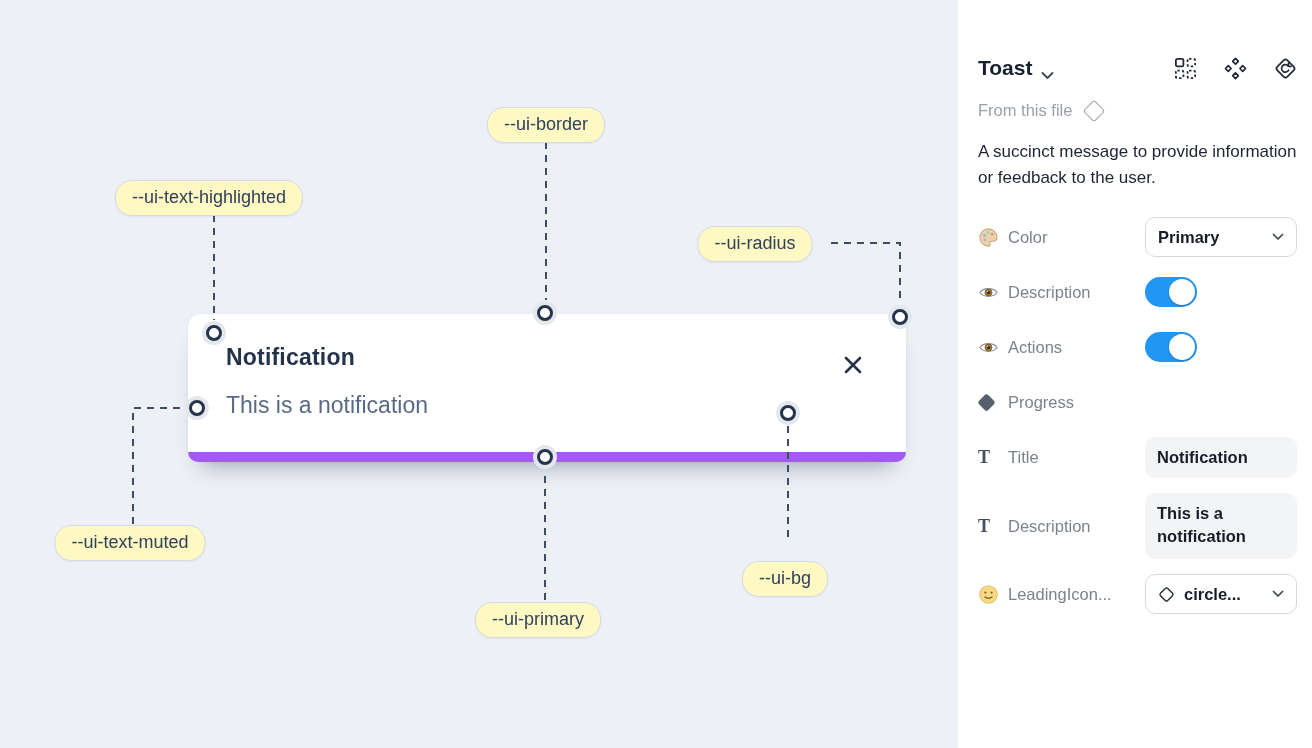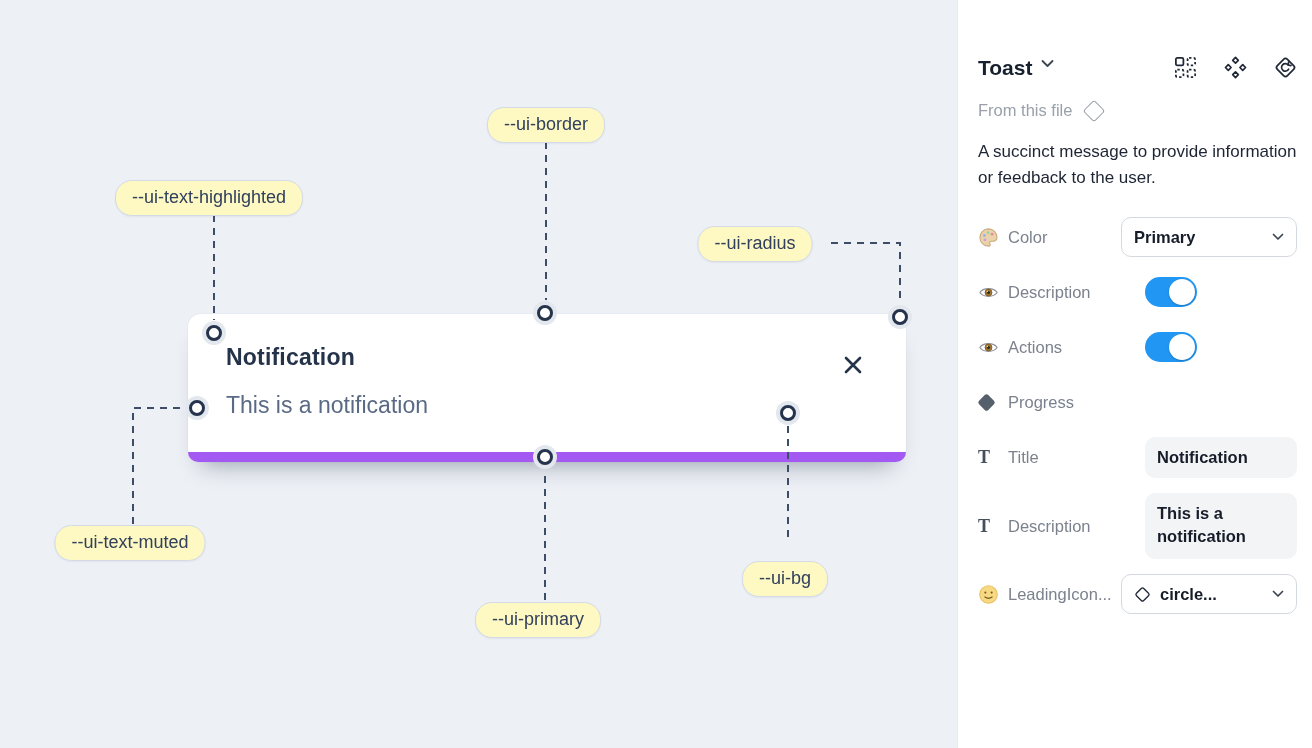--- a/index.html
+++ b/index.html
@@ -30,21 +30,21 @@
 
   .pill { position:absolute; transform:translateX(-50%); z-index:4;
           background:#fef9c3; border:1px solid #d4dbe6; border-radius:17px;
           padding:6px 16px 7px; font-size:18px; font-weight:500; color:#31405c;
           white-space:nowrap; box-shadow:0 1px 2px rgba(40,55,80,.06); }
 
   
   .panel { position:absolute; left:957px; top:0; width:355px; height:748px;
            background:#fff; border-left:1px solid #e8ebef; padding:56px 15px 0 20px; }
 
-  .panel-header { display:flex; align-items:flex-start; }
+  .panel-header { display:flex; align-items:flex-end; }
   .panel-title { font-size:21px; font-weight:700; color:#17202e; }
   .title-chevron { margin-left:9px; margin-top:3px; }
   .header-icons { margin-left:auto; display:flex; align-items:center; gap:27px; }
   .hicon { width:23px; height:23px; cursor:pointer; }
 
   .source-row { display:flex; align-items:center; margin-top:21px; }
   .source-label { font-size:16.5px; color:#99a0aa; }
   .source-diamond { width:16px; height:16px; border:1.5px solid #9aa1ab; border-radius:3px;
                     transform:rotate(45deg); margin-left:14px; }
 
@@ -52,21 +52,21 @@
 
   .prows { margin-top:27px; }
   .prow { display:flex; align-items:center; margin-bottom:15px; min-height:40px; }
   .picon { width:30px; display:flex; align-items:center; }
   .plabel { font-size:16.5px; color:#7b828d; flex:1; white-space:nowrap; overflow:hidden; }
   .tglyph { font-family:"Liberation Serif", serif; font-size:18px; font-weight:600; color:#454e5b; }
   .diamond-fill { width:13px; height:13px; background:#565f6c; border-radius:2.5px;
                   transform:rotate(45deg); margin-left:2px; }
 
   .control { width:152px; flex:none; }
-  .select { width:176px; height:40px; background:#fff; border:1px solid #d4d9e0; border-radius:10px;
+  .select { width:152px; height:40px; background:#fff; border:1px solid #d4d9e0; border-radius:10px;
             display:flex; align-items:center; padding:0 12px; cursor:pointer; }
   .sel-val { font-size:16.5px; font-weight:600; color:#161d29; white-space:nowrap; overflow:hidden; }
   .sel-chevron { margin-left:auto; flex:none; }
   .sel-diamond { width:17px; height:17px; flex:none; margin-right:9px; }
 
   .field { width:152px; background:#f3f4f6; border-radius:10px; padding:9px 12px;
            font-size:16.5px; font-weight:600; color:#161d29; line-height:1.4; cursor:text;
            display:flex; align-items:center; min-height:40px; }
   .field.multiline { min-height:66px; align-items:flex-start; }
 

